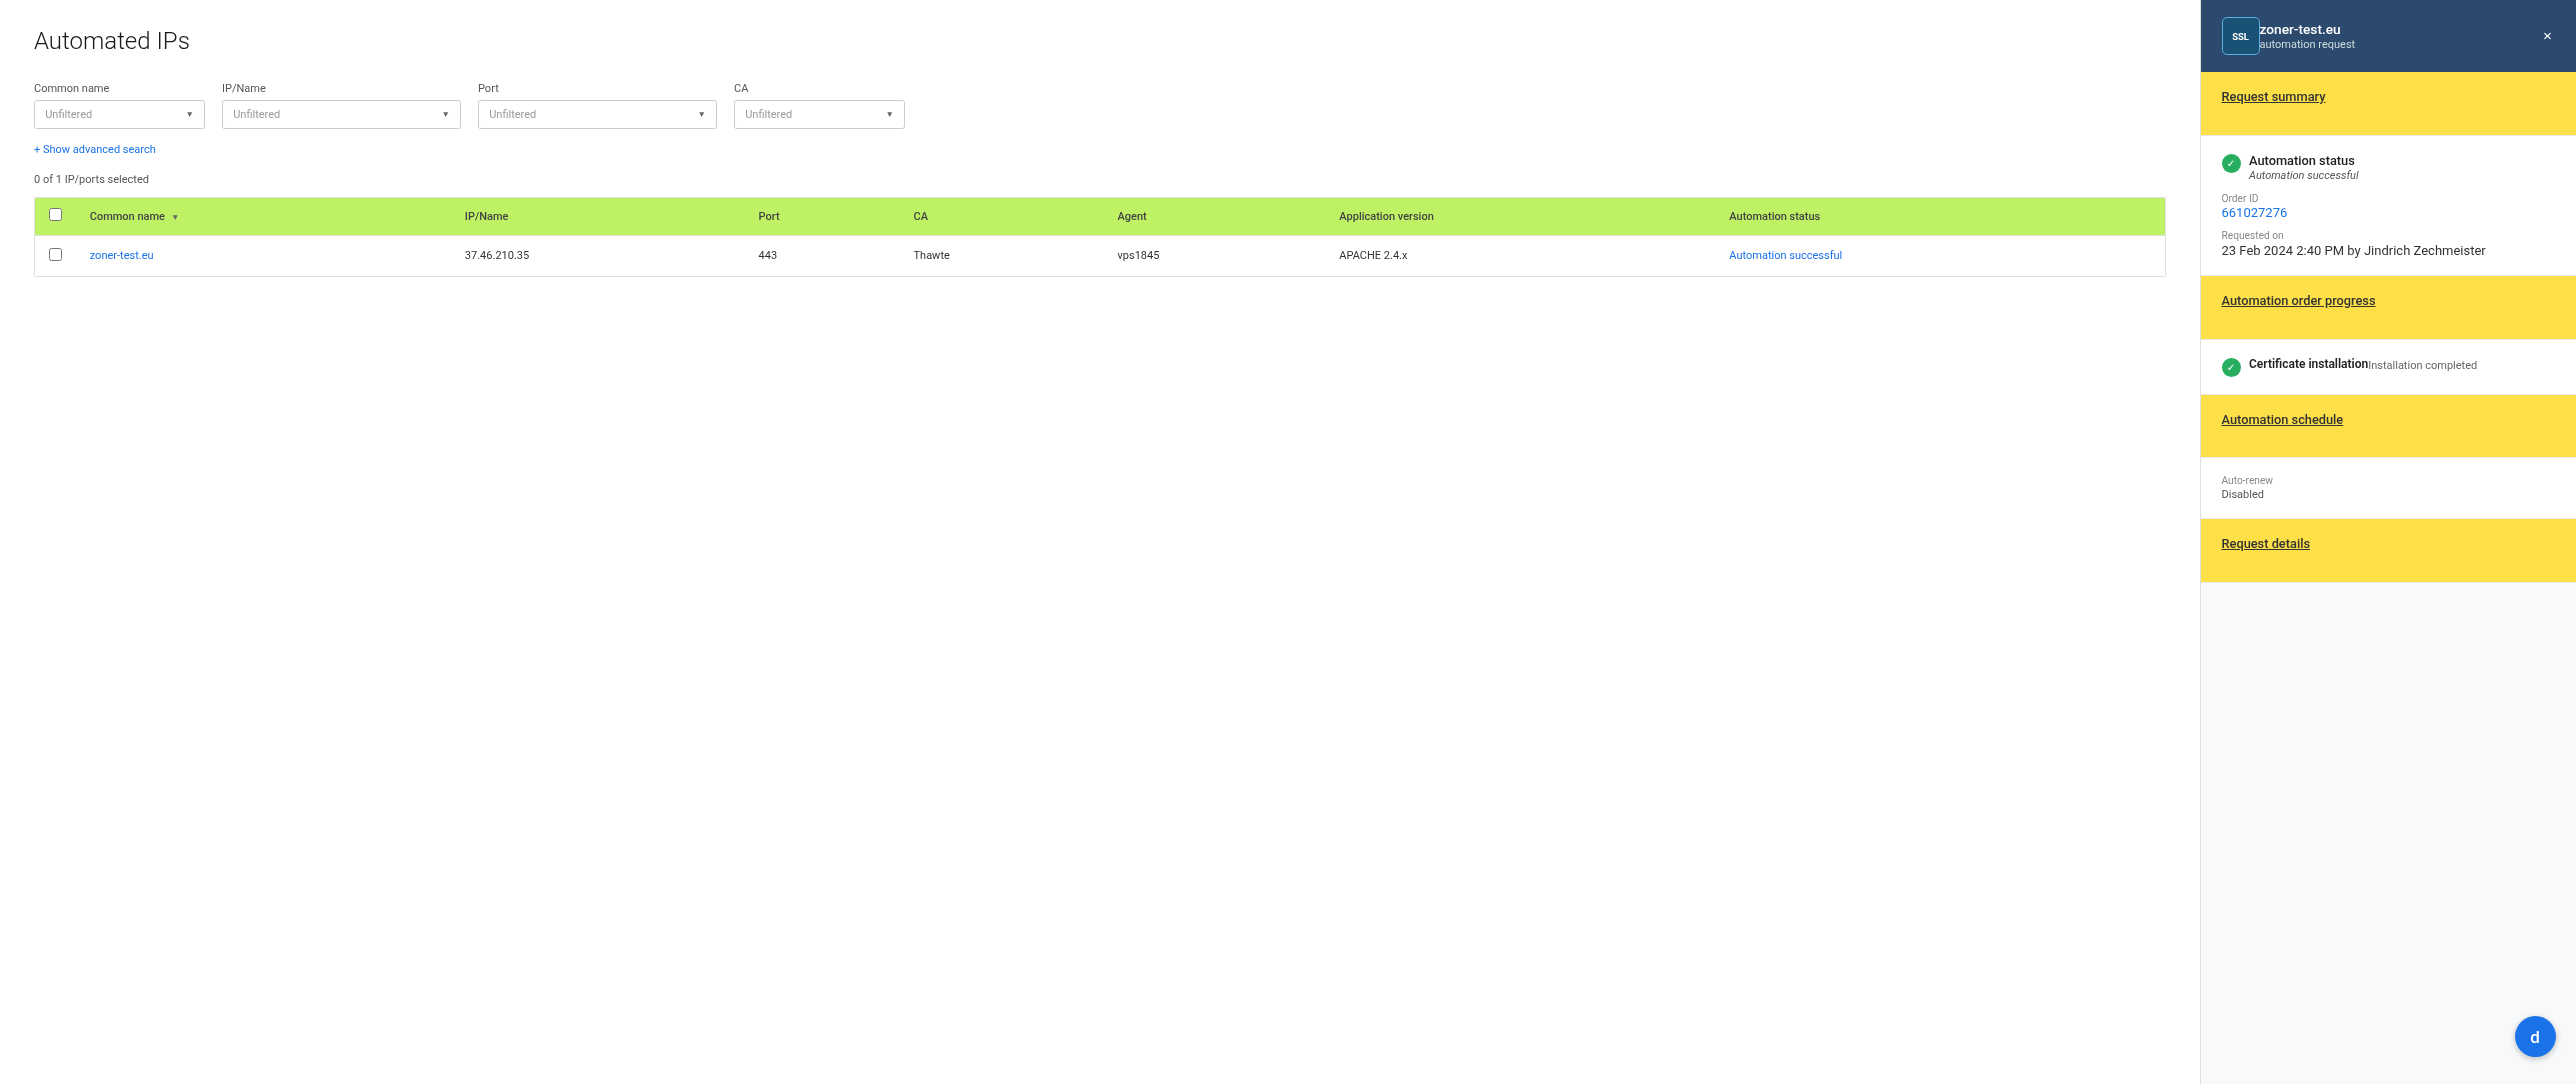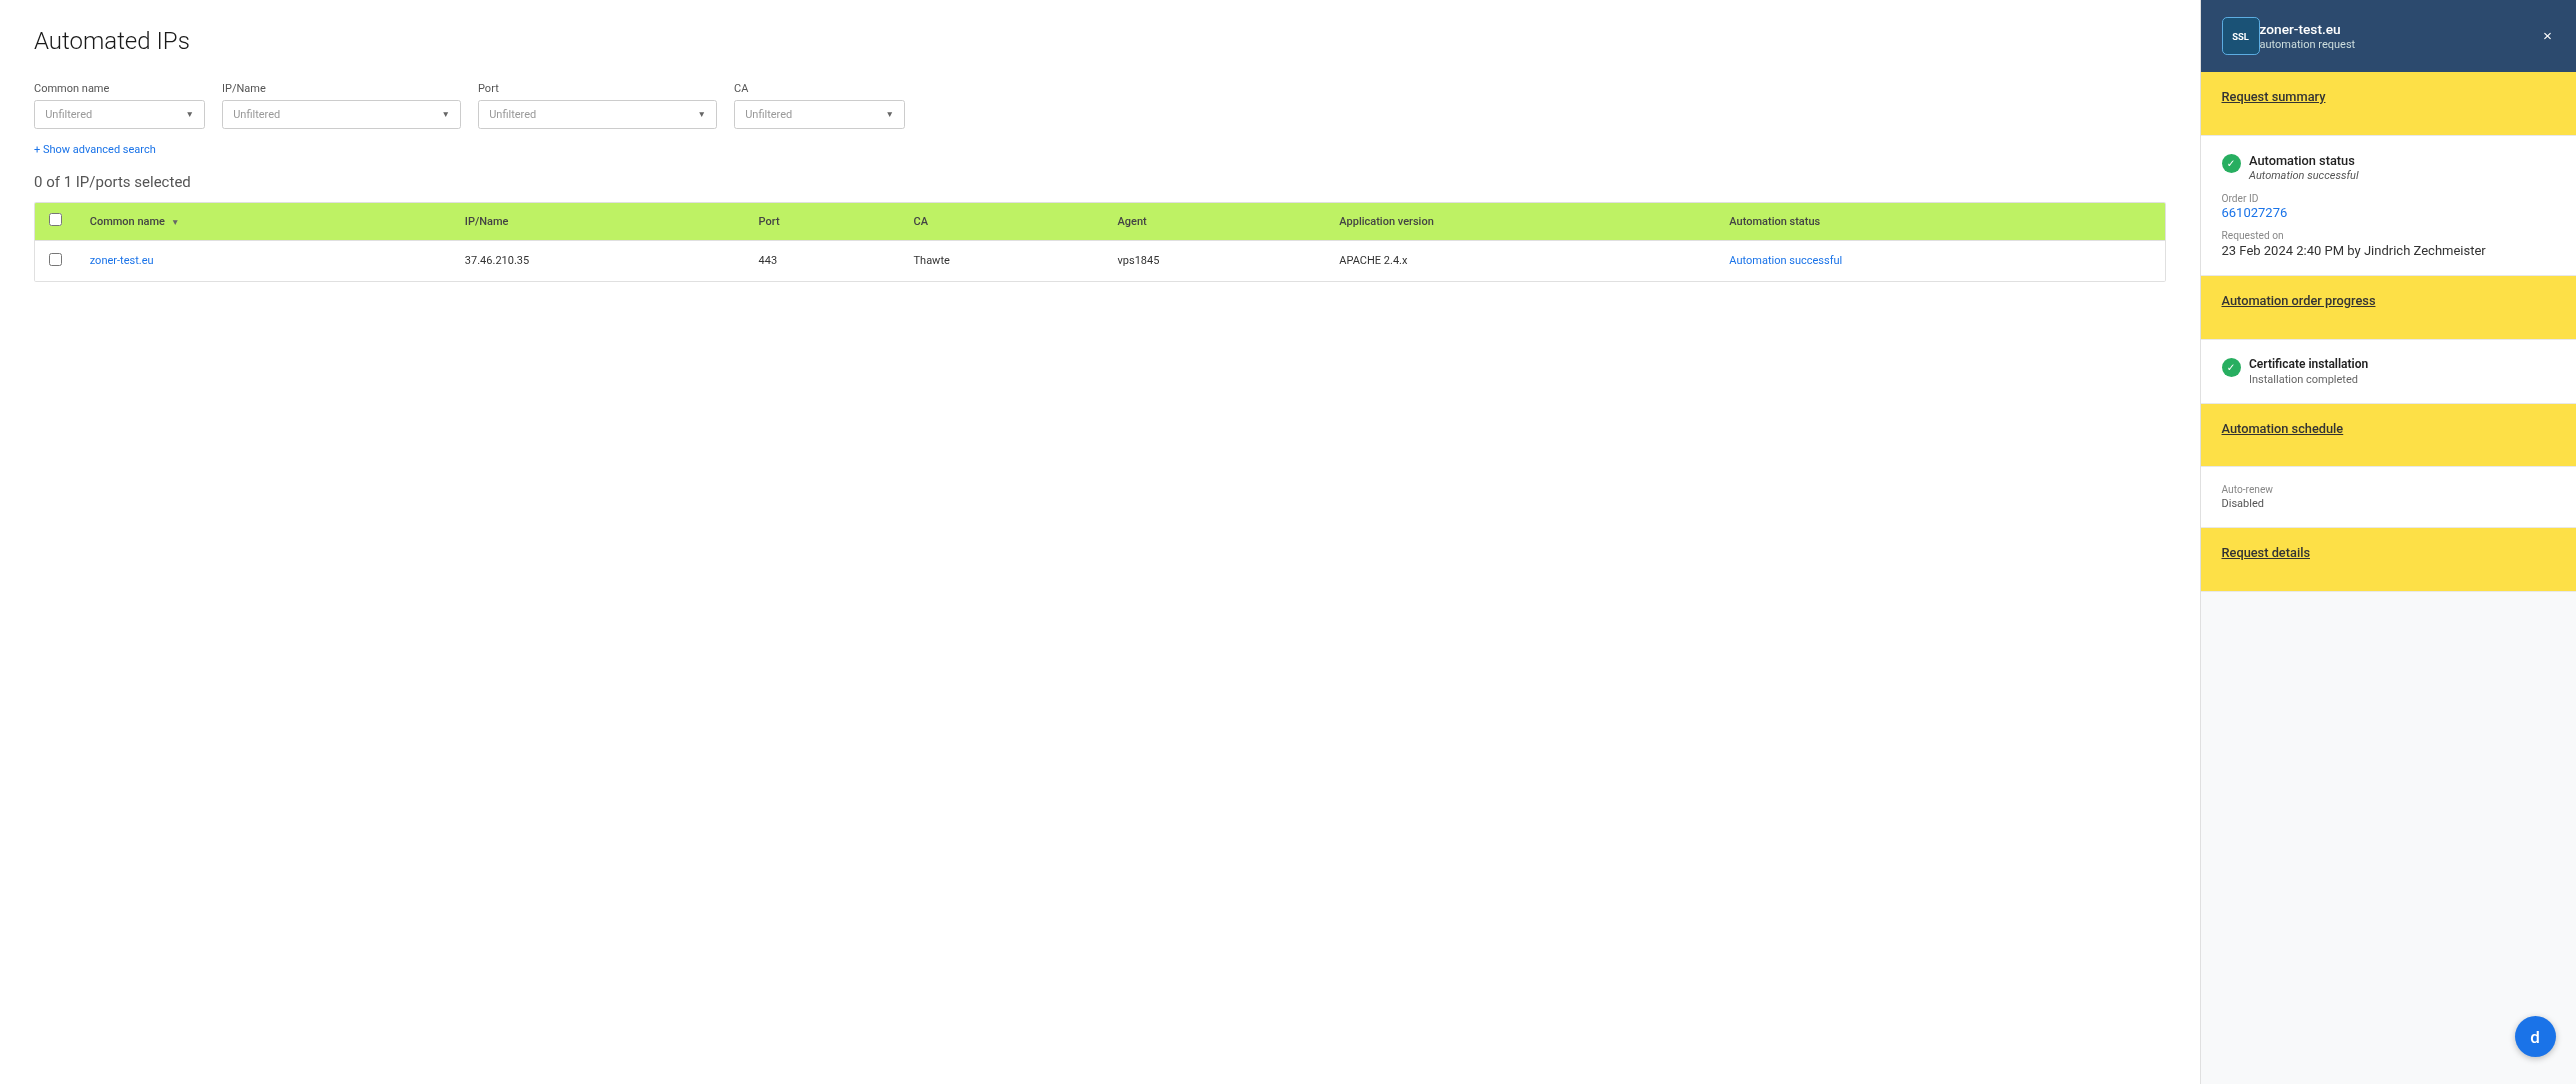--- a/index.html
+++ b/index.html
@@ -81,21 +81,21 @@
       font-size: 11px;
       cursor: pointer;
       margin-bottom: 17px;
       display: inline-flex;
       align-items: center;
       gap: 3.4px;
       text-decoration: none;
     }
 
     .selection-count {
-      font-size: 15px;
+      font-size: 11px;
       color: #555;
       margin-bottom: 10.2px;
     }
 
     
     .table-wrapper {
       border: 0.9px solid #e0e0e0;
       border-radius: 1.7px;
       overflow: hidden;
     }
@@ -324,21 +324,21 @@
     }
 
     .progress-item {
       display: flex;
       align-items: flex-start;
       gap: 8.5px;
     }
 
     .progress-text-block {
       display: flex;
-      flex-direction: column;
+      flex-direction: row;
     }
 
     .progress-item-title {
       font-size: 12px;
       font-weight: 600;
       color: #222;
     }
 
     .progress-item-sub {
       font-size: 11px;

